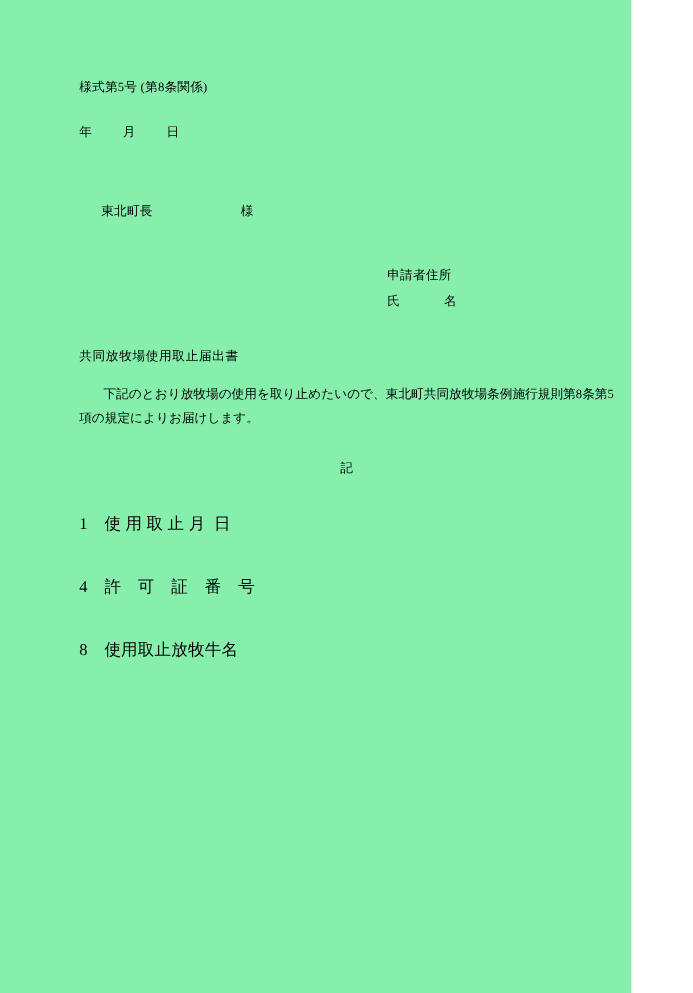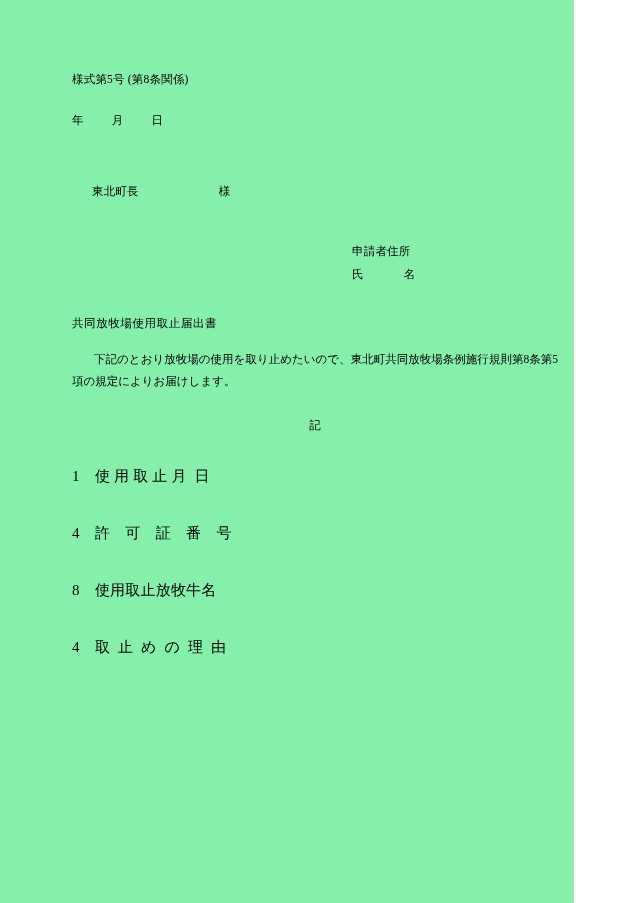--- a/index.html
+++ b/index.html
@@ -128,17 +128,16 @@
     <div class="doc-title">共同放牧場使用取止届出書</div>
 
     <div class="body-text"><span class="indent"></span><span>下記のとおり放牧場の使用を取り止めたいので、東北町共同放牧場条例施行規則第8条第5項の規定によりお届けします。</span></div>
 
     <div class="ki">記</div>
 
     <div class="items">
       <div class="item">1　使 用 取 止 月  日</div>
       <div class="item">4　許　可　証　番　号</div>
       <div class="item">8　使用取止放牧牛名</div>
-      <div class="item">4　取  止  め  の  理  由</div>
     </div>
 
   </div>
 </div>
 
 </body></html>

